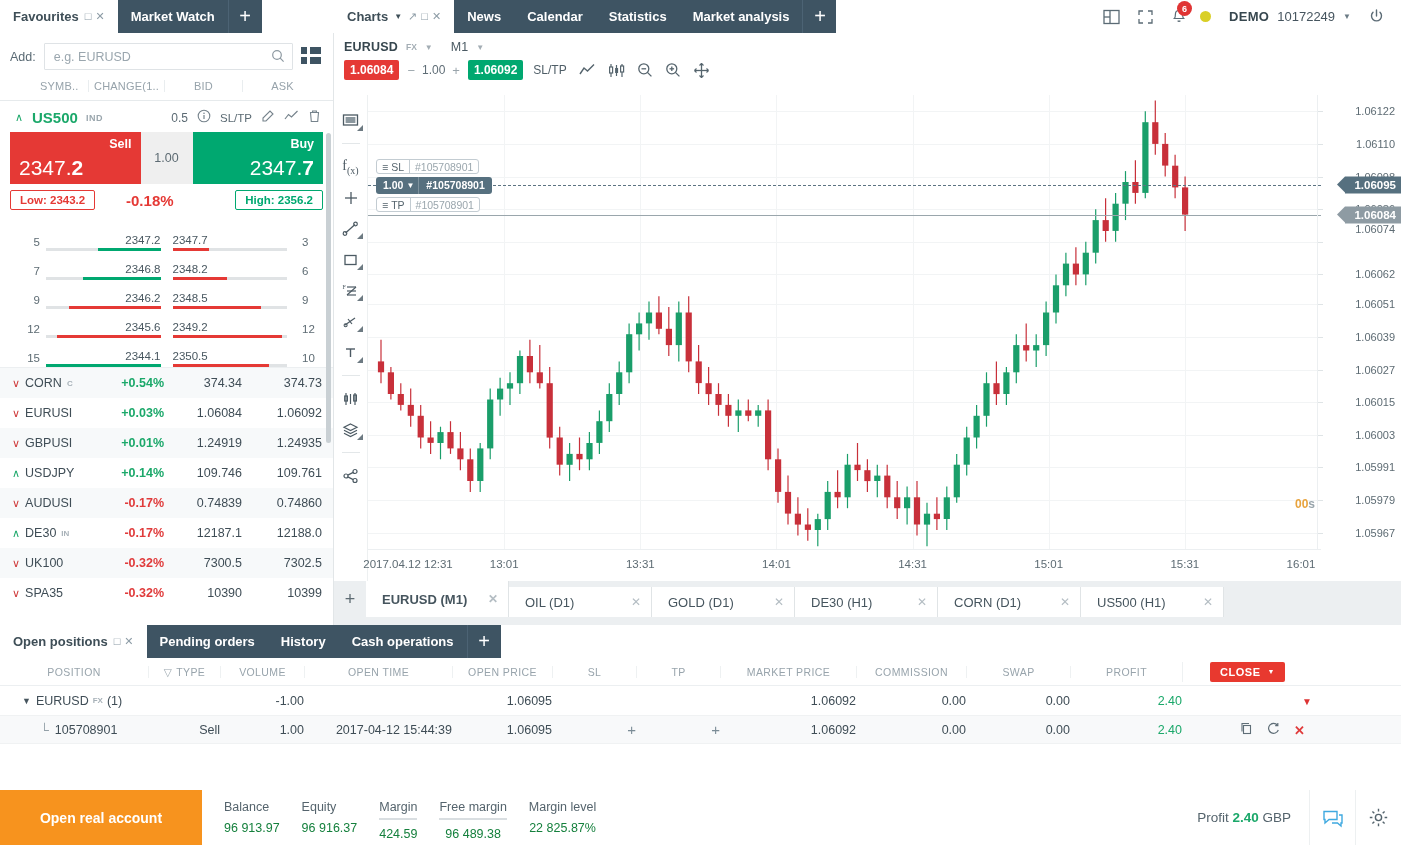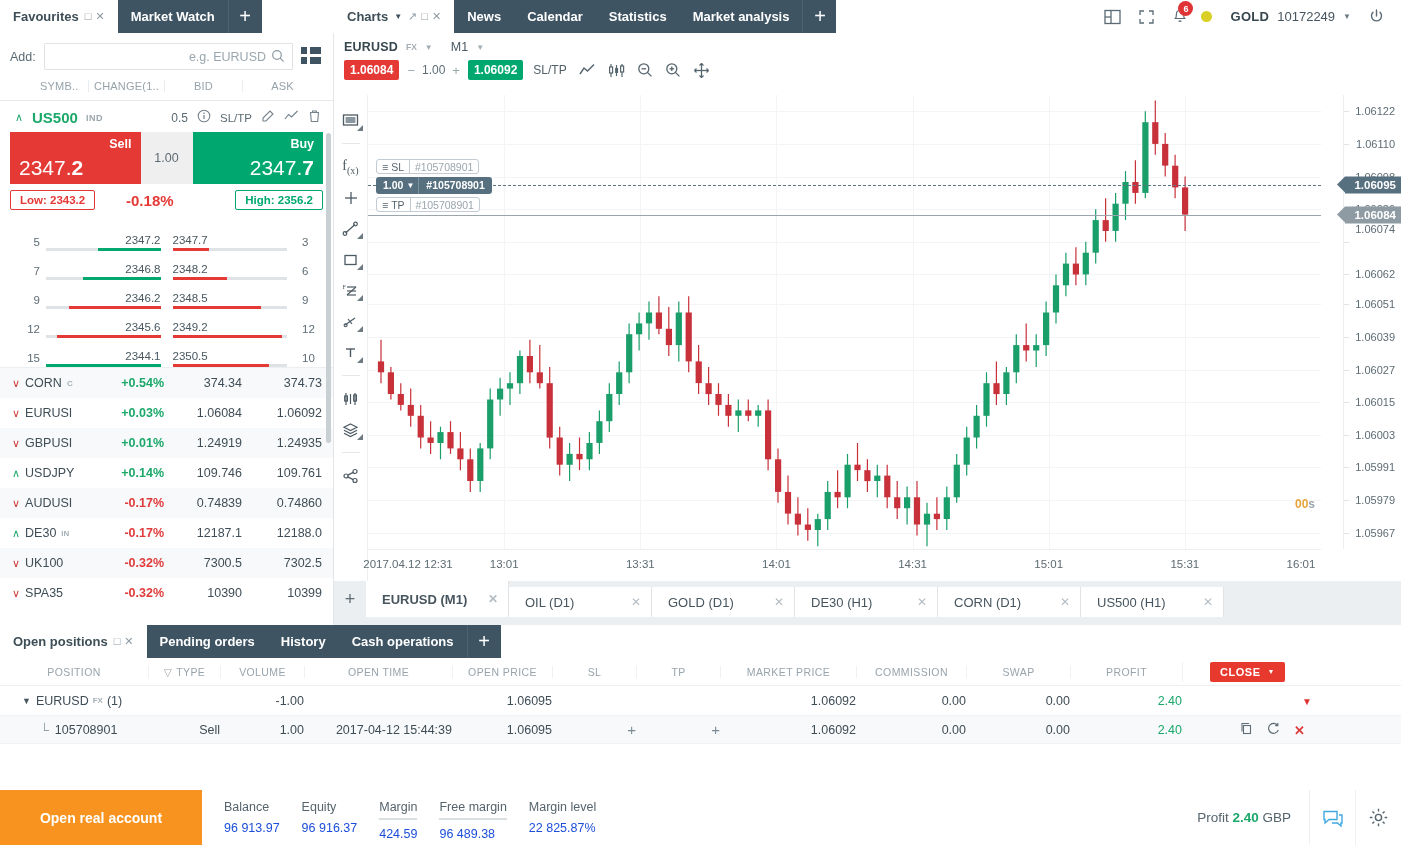--- a/index.html
+++ b/index.html
@@ -64,21 +64,21 @@
     background: #ffffff; border-right: 1px solid #e2e6e8;
   }
   .addrow { display: flex; align-items: center; padding: 10px 10px 8px 10px; gap: 8px; }
   .addrow .alabel { font-size: 12.5px; color: #5a6a74; }
   .searchbox {
     flex: 1; position: relative; border: 1px solid #dfe3e6; height: 27px; border-radius: 1px;
     display: flex; align-items: center; padding: 0 26px 0 9px; background: #fff;
   }
   .searchbox input {
     border: none; outline: none; width: 100%; font-size: 12.5px; color: #556470;
-    font-family: "Liberation Sans", sans-serif; background: transparent; text-align: right;
+    font-family: "Liberation Sans", sans-serif; background: transparent;
   }
   .searchbox input::placeholder { color: #9aa6ae; }
   .s-icon { position: absolute; right: 7px; top: 5px; color: #8d99a1; }
   .gridbtn { width: 22px; height: 20px; cursor: pointer; display:flex; flex-direction:column; gap:3px; }
   .gridbtn .gr { display:flex; gap:3px; }
   .gridbtn .gr i { display:block; background:#3e5463; height:7px; }
   .gridbtn .gr i.w1 { width:6px; } .gridbtn .gr i.w2 { width:11px; }
 
   .colhdr {
     display: flex; font-size: 11px; color: #97a3ab; padding: 2px 0 8px 0;
@@ -190,21 +190,21 @@
                   border-left:3px solid transparent; border-top:3px solid transparent;
                   border-right:3px solid #6d7a82; border-bottom:3px solid #6d7a82; }
   .ltool.nocorner::after { display:none; }
   .ldiv { width: 18px; height: 1px; background: #e3e7e9; margin: 7px 0; }
 
   .plot { position: absolute; left: 34px; top: 62px; right: 80px; bottom: 32px; overflow: hidden; }
   .gridline { position: absolute; background: #f2f4f5; }
   .gh { left: 0; right: 0; height: 1px; }
   .gv { top: 0; bottom: 0; width: 1px; }
 
-  .pxaxis { position: absolute; right: 0; top: 62px; width: 58px; bottom: 32px;
+  .pxaxis { position: absolute; right: 0; top: 62px; width: 84px; bottom: 32px;
             border-left: 1px solid #eceff1; }
   .pxlbl { position: absolute; right: 6px; font-size: 11px; color: #5d6b73; transform: translateY(-50%); }
   .pxtick { position: absolute; left: 0; width: 5px; height: 1px; background: #dfe4e6; }
   .pxmark {
     position: absolute; right: 0; height: 17px; display: flex; align-items: center;
     padding: 0 5px 0 9px; font-size: 11.5px; color: #fff; font-weight: bold;
     transform: translateY(-50%); white-space: nowrap;
   }
   .pxmark.dark { background: #56707f; }
   .pxmark.grey { background: #8e9ba3; }
@@ -271,21 +271,21 @@
 
   
   .statusbar { position: absolute; left: 0; top: 790px; width: 1401px; height: 55px; background: #fff;
                display: flex; align-items: stretch; }
   .realacct {
     width: 202px; background: #f7931e; color: #fff; font-size: 14px; font-weight: bold;
     display: flex; align-items: center; justify-content: center; cursor: pointer;
   }
   .metric { padding: 10px 0 0 0; margin-left: 22px; }
   .metric .mt { font-size: 12.5px; color: #55646d; }
-  .metric .mv { font-size: 12.5px; color: #1d4ed8; margin-top: 7px; }
+  .metric .mv { font-size: 12.5px; color: #15803d; margin-top: 7px; text-align: center; }
   .metric.ul .mt { border-bottom: 2px solid #d9dee1; padding-bottom: 4px; }
   .sbright { margin-left: auto; display: flex; align-items: center; }
   .profitlbl { font-size: 13.5px; color: #55646d; padding: 0 18px; }
   .profitlbl b { color: #1ba86a; }
   .sbicon { width: 46px; height: 55px; display: flex; align-items: center; justify-content: center;
             border-left: 1px solid #edf0f1; cursor: pointer; }
 </style>
 </head>
 <body>
 
@@ -348,21 +348,21 @@
       </div>
       <div class="tr-icon">
         <svg width="16" height="17" viewBox="0 0 16 17">
             <path d="M8 2.5c-2.2 0-3.6 1.6-3.6 3.7 0 3.3-1 4.3-1 4.3h9.2s-1-1-1-4.3c0-2.1-1.4-3.7-3.6-3.7z" fill="none" stroke="#5b6b75" stroke-width="1.2"></path>
             <path d="M6.7 12.6a1.5 1.5 0 0 0 2.6 0" fill="none" stroke="#5b6b75" stroke-width="1.2"></path>
           </svg>
         <span class="badge">6</span>
       </div>
       <div class="statusdot"></div>
       <div class="acct">
-        <span class="lbl">GOLD</span>
+        <span class="lbl">DEMO</span>
         <span class="num">10172249</span>
         <span class="dd">▼</span>
       </div>
       <div class="tr-icon">
         <svg width="17" height="17" viewBox="0 0 17 17">
             <path d="M8.5 2v6" stroke="#5b6b75" stroke-width="1.4" fill="none" stroke-linecap="round"></path>
             <path d="M5 4.3a5 5 0 1 0 7 0" stroke="#5b6b75" stroke-width="1.4" fill="none" stroke-linecap="round"></path>
           </svg>
       </div>
     </div>

